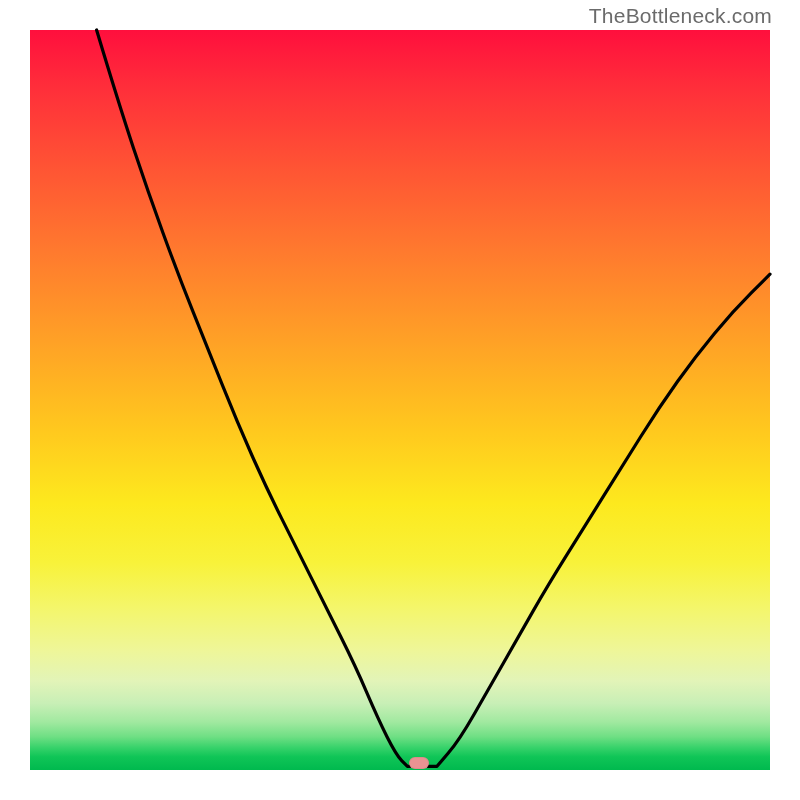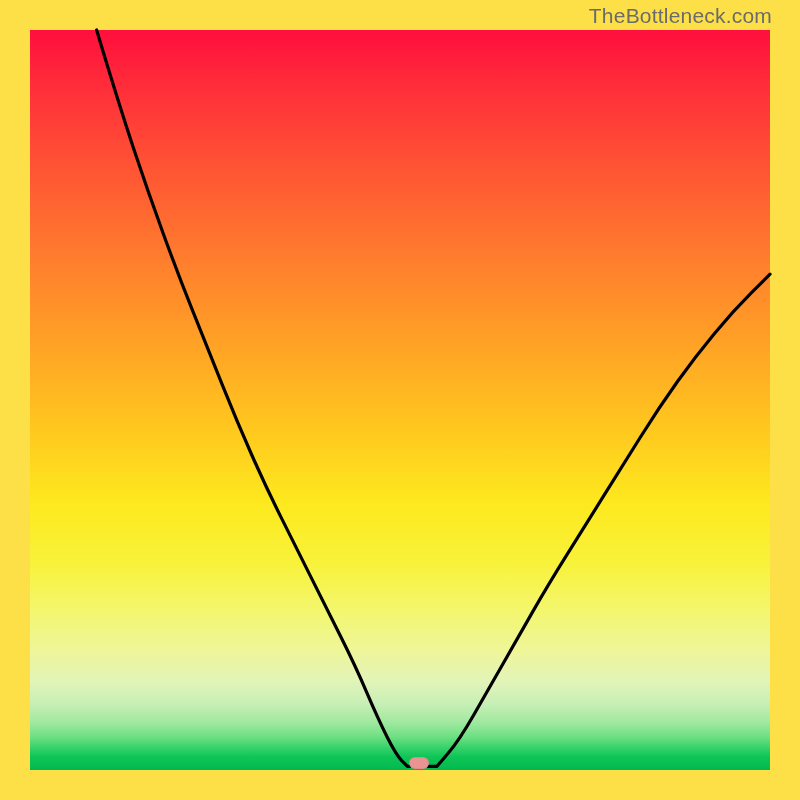--- a/index.html
+++ b/index.html
@@ -8,21 +8,21 @@
     width: 800px;
     height: 800px;
     background: #000;
     overflow: hidden;
     font-family: Arial, Helvetica, sans-serif;
   }
   .frame {
     position: relative;
     width: 800px;
     height: 800px;
-    background: #fde047;
+    background: #ffffff;
   }
   .plot-area {
     position: absolute;
     left: 30px;
     top: 30px;
     width: 740px;
     height: 740px;
     
     background: linear-gradient(
       to bottom,

